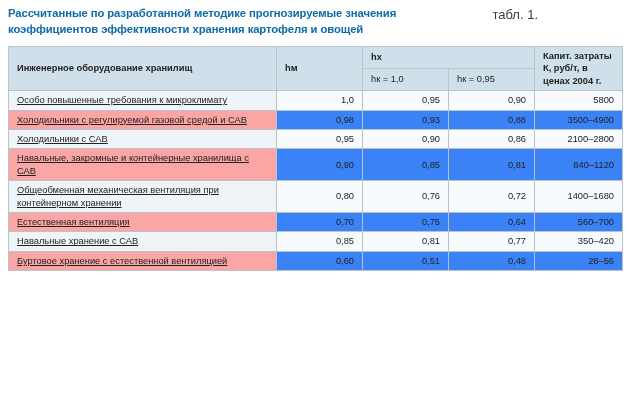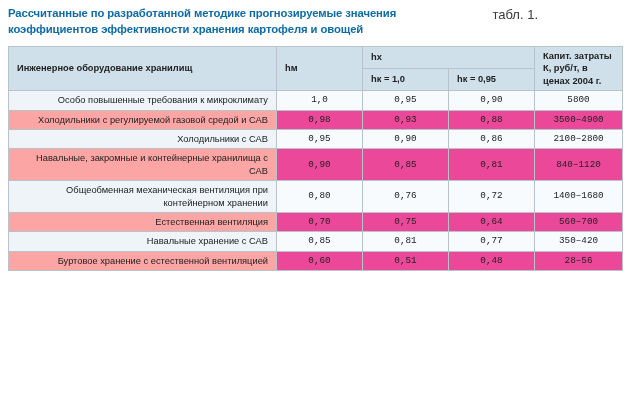--- a/index.html
+++ b/index.html
@@ -57,38 +57,38 @@
     line-height: 12.4px;
   }
   thead th {
     background: #cfe0ea;
     font-weight: bold;
     text-align: left;
     color: #1b1b1b;
     font-size: 9.6px;
   }
   thead th.hdr-row2 {
-    font-weight: bold;
+    font-weight: normal;
     margin-left: 43px;
   }
   td.cell-name {
     background: #eef4f8;
-    text-align: right;
+    text-align: left;
+    text-decoration: underline;
   }
   td.cell-val {
     background: #f7fbfd;
-    text-align: center;
+    text-align: right;
     padding-left: 8px;
-    font-family: Liberation Mono, monospace;
   }
   tbody tr.alt td.cell-name {
     background: #fca5a5;
   }
   tbody tr.alt td.cell-val {
-    background: #ec4899;
+    background: #3b82f6;
   }
   .col-a { width: 268px; }
   .col-b { width: 86px; }
   .col-c { width: 86px; }
   .col-d { width: 86px; }
   .col-e { width: 88px; }
   .nowrap { white-space: nowrap; }
 </style>
 </head>
 <body>

